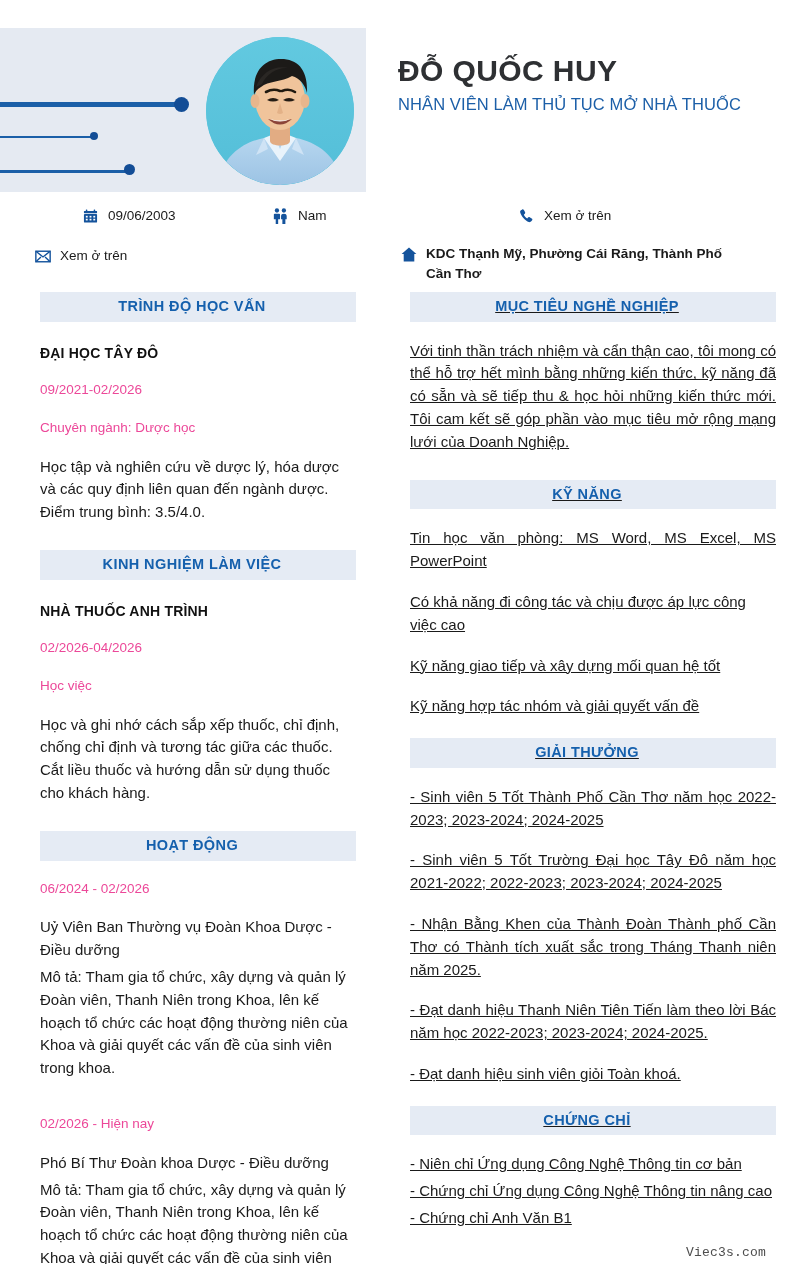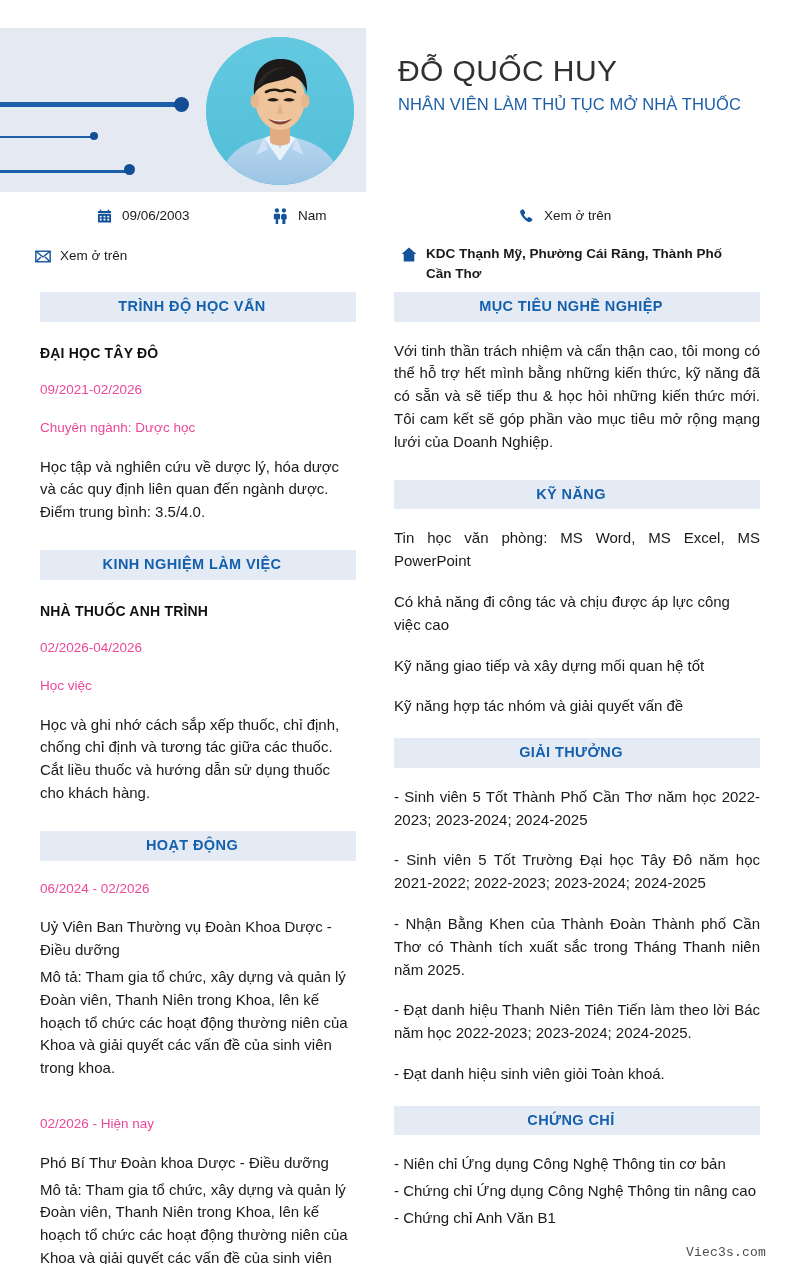--- a/index.html
+++ b/index.html
@@ -67,21 +67,21 @@
   .avatar svg { display: block; width: 148px; height: 148px; }
 
   .header-text {
     position: absolute;
     left: 398px;
     top: 54px;
     width: 390px;
   }
   .name {
     font-size: 30px;
-    font-weight: 400;
+    font-weight: 700;
     letter-spacing: 0.4px;
     color: #2e3033;
     line-height: 1.15;
     margin: 0 0 6px 0;
     white-space: nowrap;
   }
   .job-title {
     font-size: 16.5px;
     font-weight: 400;
     color: #1c5fa8;
@@ -109,38 +109,38 @@
     flex: 0 0 auto;
     width: 17px;
     height: 18px;
     color: #14539c;
     display: inline-flex;
     align-items: center;
     justify-content: center;
     margin-top: 1px;
   }
   .contact .ico svg { display: block; }
-  .c-dob    { left: 96px;  top: 14px; }
+  .c-dob    { left: 82px;  top: 14px; }
   .c-gender { left: 272px; top: 14px; }
   .c-phone  { left: 518px; top: 14px; }
   .c-email  { left: 34px;  top: 54px; }
   .c-addr   { left: 400px; top: 52px; width: 340px; font-weight: bold; }
   .c-addr .txt { max-width: 312px; }
 
   
   .columns {
     position: relative;
     padding: 0;
   }
   .col {
     position: absolute;
     top: 0;
   }
   .col-left  { left: 40px;  width: 316px; }
-  .col-right { left: 394px; width: 366px; }
+  .col-right { left: 410px; width: 366px; text-decoration: underline; }
 
   .sec-head {
     background: #e5ebf4;
     color: #1560ad;
     font-size: 14.5px;
     font-weight: 700;
     text-align: center;
     letter-spacing: 0.4px;
     padding: 6px 16px 7px 4px;
     line-height: 1.15;

